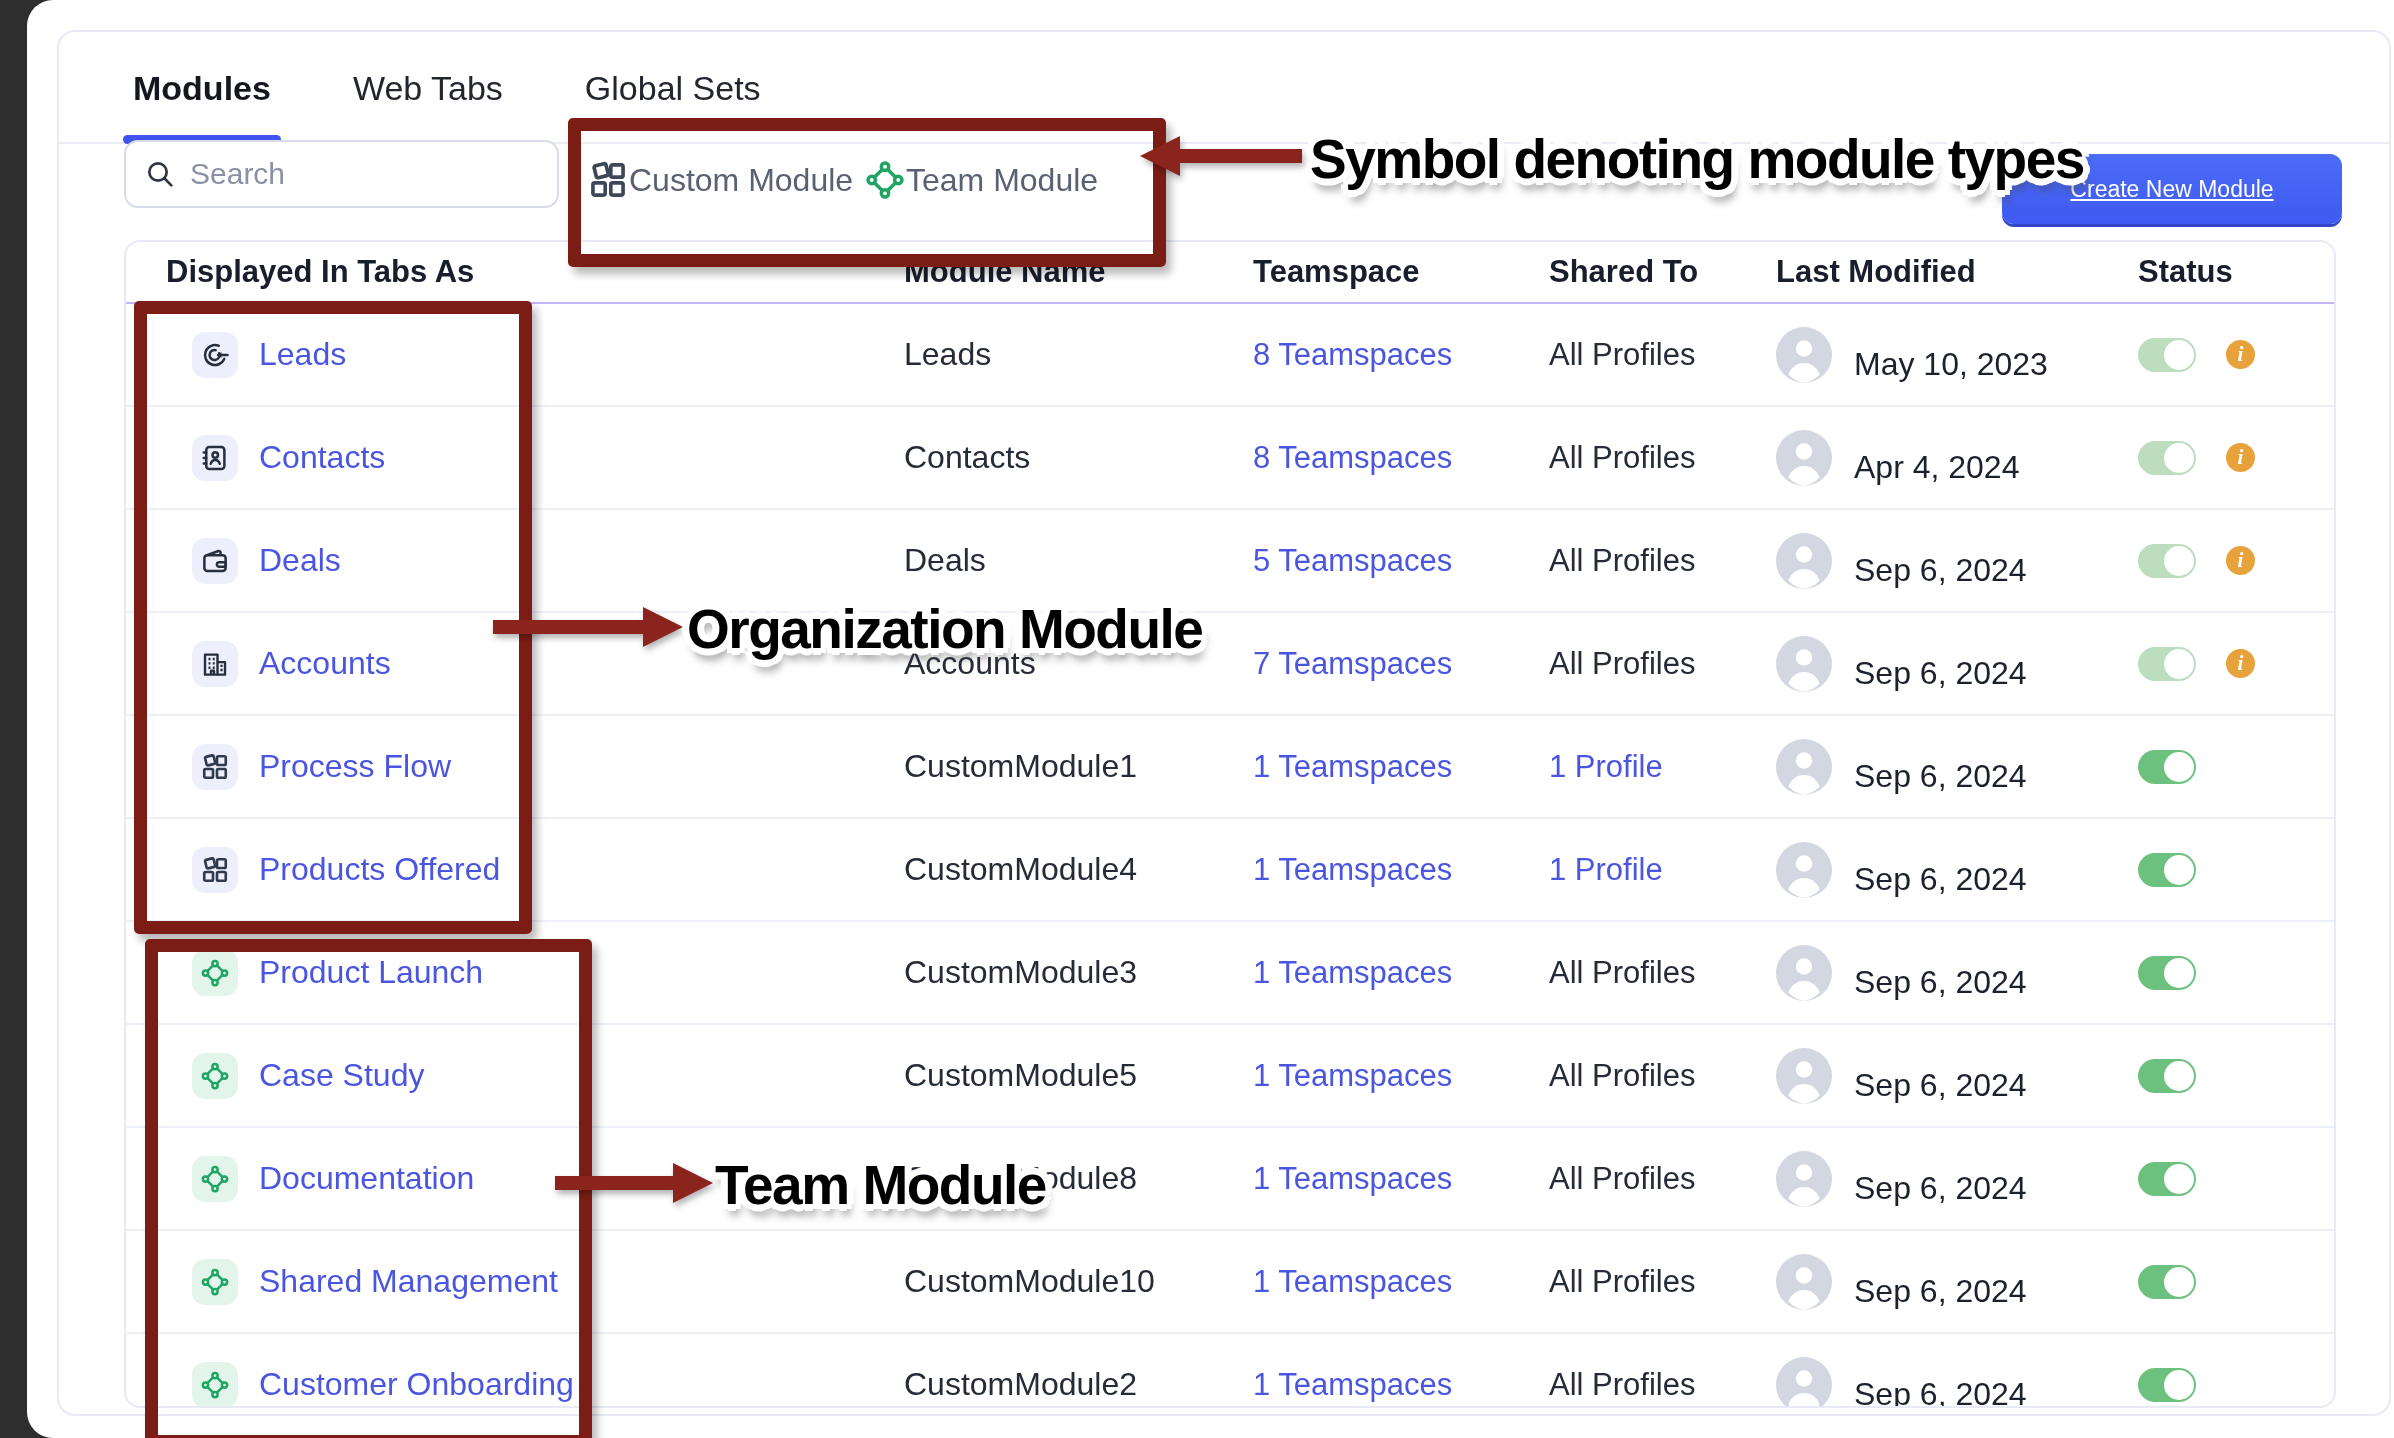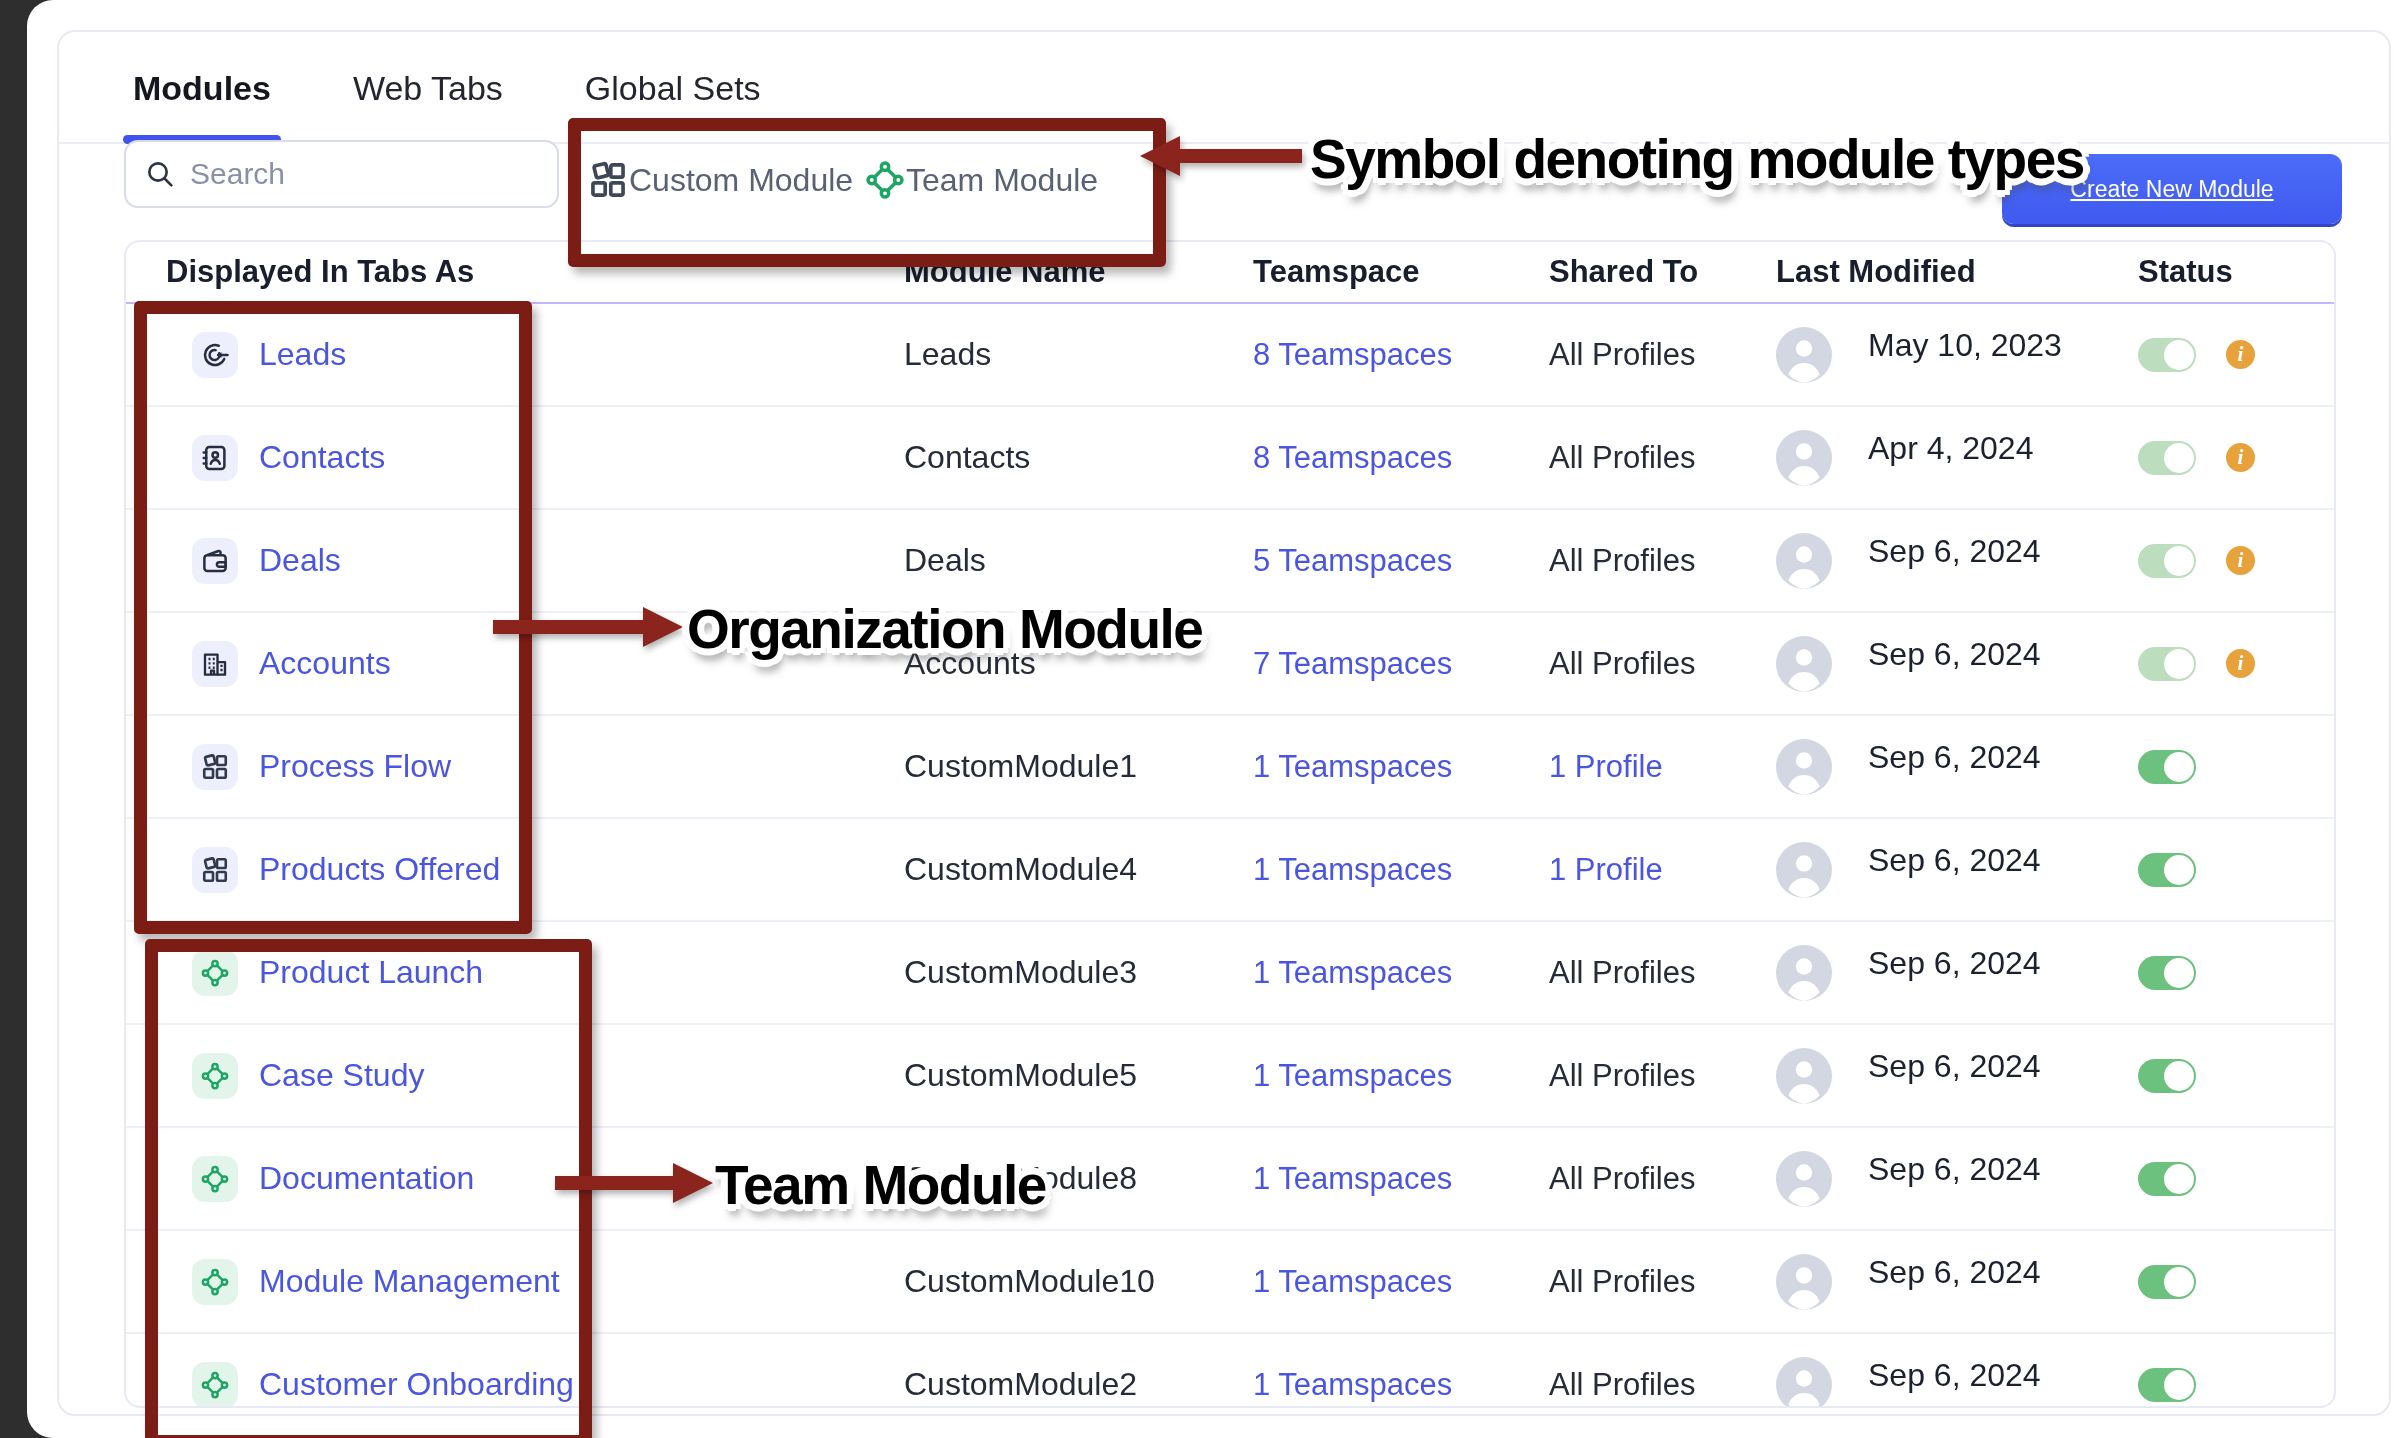--- a/index.html
+++ b/index.html
@@ -43,21 +43,21 @@
   .cell-tab{display:flex;align-items:center;padding-left:66px;}
   .chip{width:46px;height:46px;border-radius:13px;display:flex;align-items:center;justify-content:center;flex:0 0 auto;}
   .chip.org,.chip.custom{background:#edeffc;color:#323b4e;}
   .chip.team{background:#e3f5eb;color:#1fa563;}
   .chip svg{width:30px;height:30px;}
   .tab-link{margin-left:21px;font-size:32px;color:#4a55e0;cursor:pointer;}
   .mod-name{font-size:32px;color:#262b38;}
   .ts-link{font-size:31px;color:#4a55e0;cursor:pointer;}
   .shared{font-size:31px;color:#262b38;}
   .shared.link{color:#4a55e0;cursor:pointer;}
-  .cell-mod5{display:flex;align-items:flex-start;gap:36px;}
+  .cell-mod5{display:flex;align-items:flex-end;gap:22px;}
   .avatar{width:56px;height:56px;flex:0 0 auto;}
   .date{font-size:32px;color:#1c212e;}
   .toggle{position:relative;width:58px;height:34px;border-radius:17px;cursor:pointer;display:inline-block;vertical-align:middle;}
   .toggle .knob{position:absolute;top:2px;right:2px;width:30px;height:30px;border-radius:50%;background:#fff;}
   .toggle.pale-on{background:#bcddbe;}
   .toggle.on{background:#6cc17e;}
   .info{display:inline-block;vertical-align:middle;margin-left:30px;width:29px;height:29px;border-radius:50%;background:#e8a23c;
         color:#fff;font-family:"Liberation Serif",serif;font-style:italic;font-weight:700;font-size:21px;line-height:29px;
         text-align:center;cursor:pointer;}
 
@@ -383,21 +383,21 @@
                   <circle cx="12" cy="4.4" r="2.1"></circle>
                   <circle cx="4.4" cy="12" r="2.1"></circle>
                   <circle cx="19.6" cy="12" r="2.1"></circle>
                   <circle cx="12" cy="19.6" r="2.1"></circle>
                   <line x1="10.3" y1="6.1" x2="6.1" y2="10.3"></line>
                   <line x1="13.7" y1="6.1" x2="17.9" y2="10.3"></line>
                   <line x1="6.1" y1="13.7" x2="10.3" y2="17.9"></line>
                   <line x1="17.9" y1="13.7" x2="13.7" y2="17.9"></line>
                 </svg>
               </span>
-              <span class="tab-link">Module Management</span>
+              <span class="tab-link">Shared Management</span>
             </div>
             <span class="mod-name">CustomModule10</span>
             <span class="ts-link">1 Teamspaces</span>
             <span class="shared">All Profiles</span>
             <div class="cell-mod5">
               <span class="avatar"><svg viewBox="0 0 24 24" width="100%" height="100%">
                   <circle cx="12" cy="12" r="12" fill="#d3d7e2"></circle>
                   <circle cx="12" cy="9.2" r="3.5" fill="#fff"></circle>
                   <path d="M5.3 20.4a7 7 0 0 1 13.4 0A11.9 11.9 0 0 1 12 24a11.9 11.9 0 0 1-6.7-3.6z" fill="#fff"></path>
                 </svg></span>

